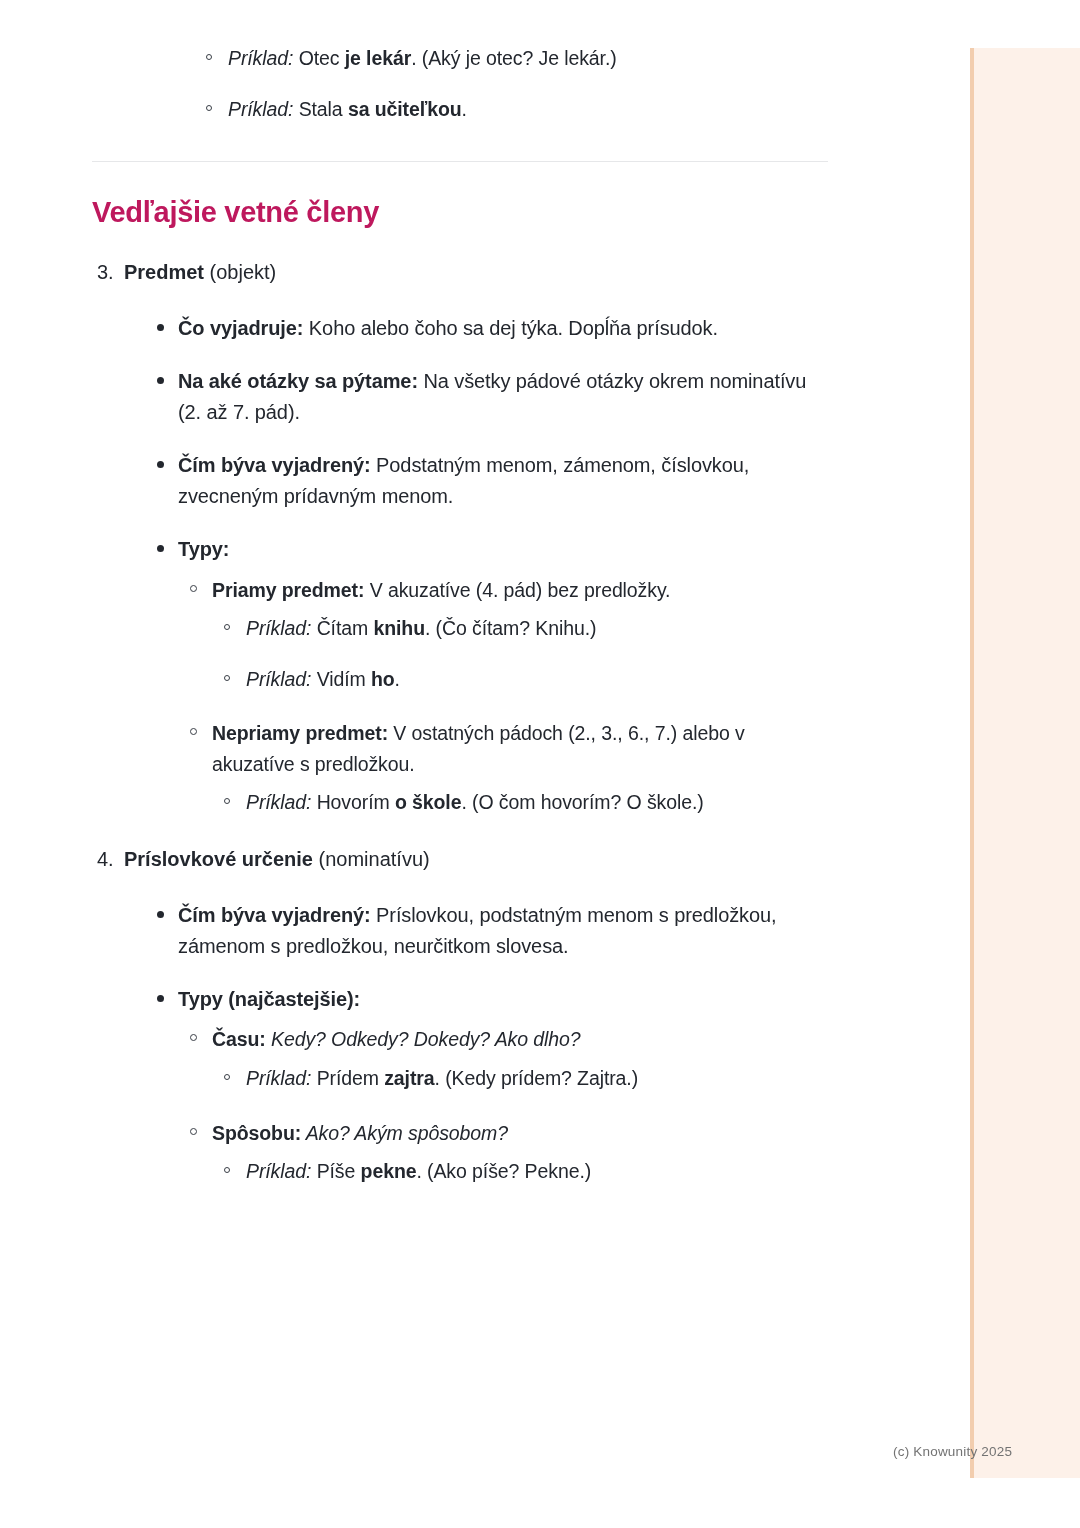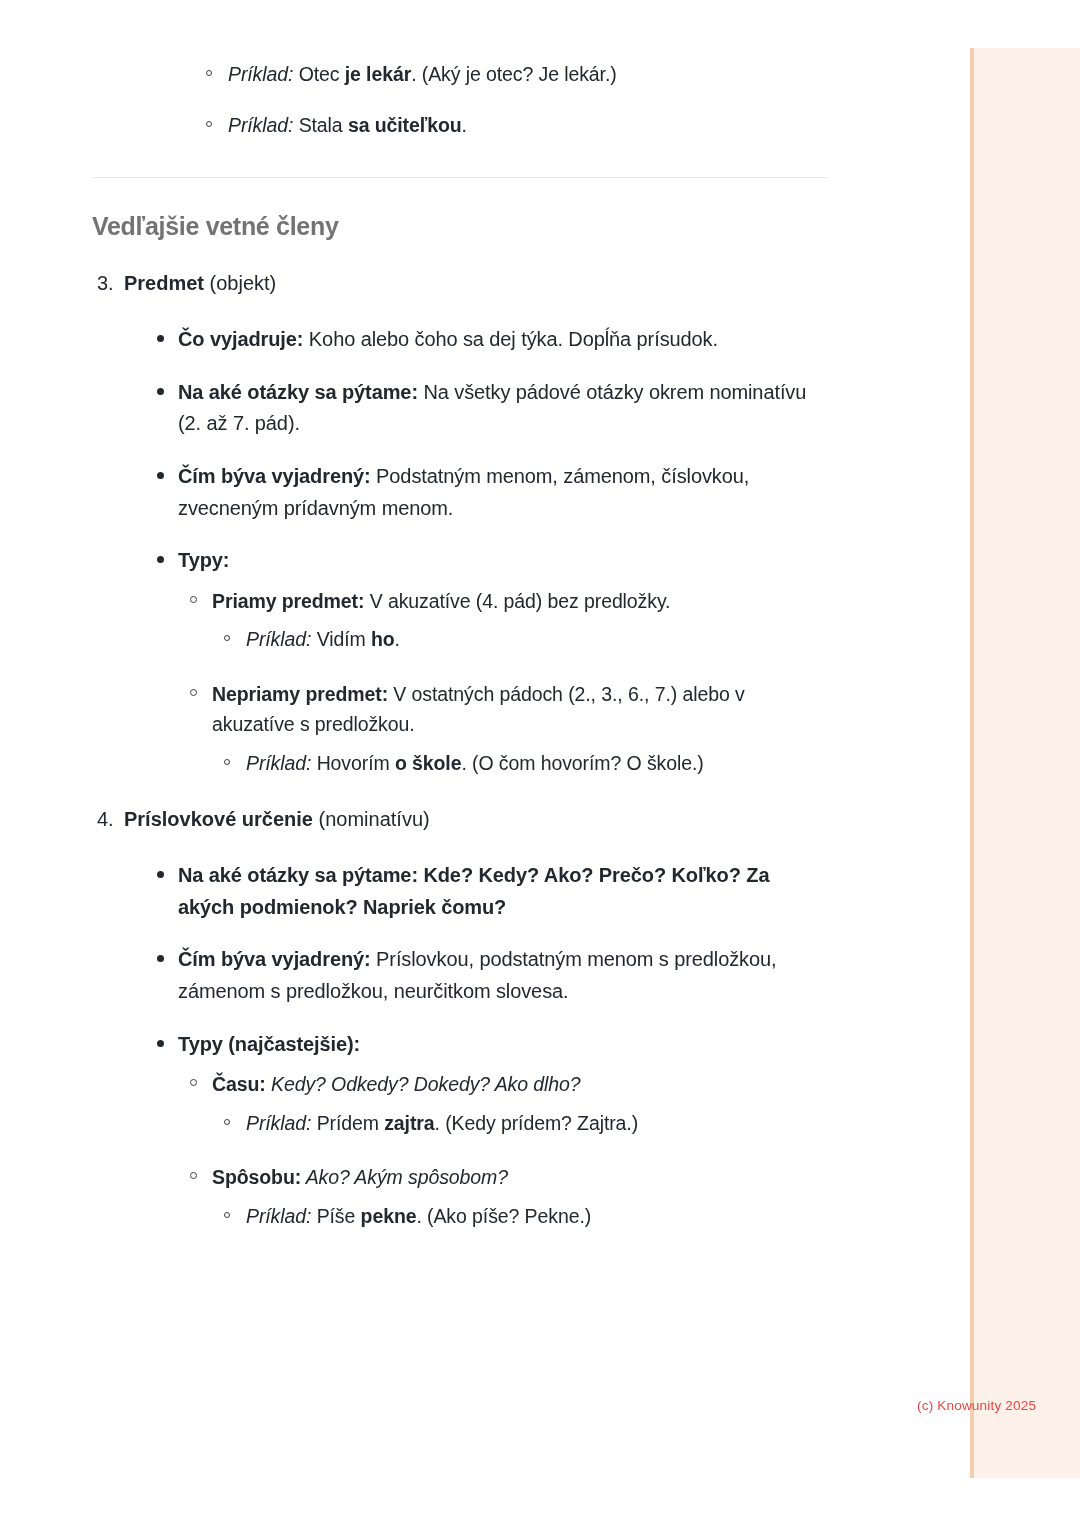--- a/index.html
+++ b/index.html
@@ -28,21 +28,21 @@
     box-sizing: border-box;
   }
 
   
   .page {
     position: absolute;
     top: 0;
     left: 0;
     width: 898px;
     height: 1528px;
-    padding: 60px 90px 0 92px;
+    padding: 44px 90px 0 92px;
     box-sizing: border-box;
   }
 
   
   ul, ol {
     margin: 0;
     padding: 0;
     list-style: none;
   }
 
@@ -82,22 +82,22 @@
   
   .divider {
     margin: 37px 0 0 0;
     height: 1px;
     background: #e6e7e9;
     width: 736px;
   }
 
   
   .section-heading {
-    color: #737373;
-    font-size: 25px;
+    color: #be185d;
+    font-size: 29px;
     font-weight: bold;
     letter-spacing: -0.3px;
     margin: 33px 0 0 0;
     line-height: 1.2;
   }
 
   
   .num-list { margin-top: 27px; }
   .num-item {
     padding-left: 32px;
@@ -162,26 +162,25 @@
   
   .typ-group + .typ-group { margin-top: 24px; }
 
   b, strong { font-weight: bold; }
   i, em { font-style: italic; }
 
   
   .watermark {
     position: absolute;
     left: 893px;
-    top: 1398px;
+    top: 1444px;
     font-size: 13.5px;
-    color: #ef4444;
+    color: #737373;
     letter-spacing: 0.2px;
     white-space: nowrap;
-    margin-left: 24px;
   }
 </style>
 </head>
 <body>
 
 <div class="side-strip"></div>
 
 <div class="page">
 
   <ul class="ex-list top-examples">
@@ -213,20 +212,23 @@
           <b>Čím býva vyjadrený:</b><span> Podstatným menom, zámenom, číslovkou, zvecneným prídavným menom.</span>
         </li>
         <li class="disc-item">
           <b>Typy:</b>
 
           <ul class="circ-list">
             <li class="circ-item typ-group">
               <b>Priamy predmet:</b><span> V akuzatíve (4. pád) bez predložky.</span>
               <ul class="ex-list">
                 <li class="ex-item">
+                  <i>Príklad:</i><span> Čítam </span><b>knihu</b><span>. (Čo čítam? Knihu.)</span>
+                </li>
+                <li class="ex-item">
                   <i>Príklad:</i><span> Vidím </span><b>ho</b><span>.</span>
                 </li>
               </ul>
             </li>
 
             <li class="circ-item typ-group">
               <b>Nepriamy predmet:</b><span> V ostatných pádoch (2., 3., 6., 7.) alebo v akuzatíve s predložkou.</span>
               <ul class="ex-list">
                 <li class="ex-item">
                   <i>Príklad:</i><span> Hovorím </span><b>o škole</b><span>. (O čom hovorím? O škole.)</span>
@@ -237,23 +239,20 @@
         </li>
       </ul>
     </li>
 
     <li class="num-item">
       <span class="num-marker">4.</span>
       <b>Príslovkové určenie</b><span> (nominatívu)</span>
 
       <ul class="disc-list">
         <li class="disc-item">
-          <b>Na aké otázky sa pýtame: Kde? Kedy? Ako? Prečo? Koľko? Za akých podmienok? Napriek čomu?</b>
-        </li>
-        <li class="disc-item">
           <b>Čím býva vyjadrený:</b><span> Príslovkou, podstatným menom s predložkou, zámenom s predložkou, neurčitkom slovesa.</span>
         </li>
         <li class="disc-item">
           <b>Typy (najčastejšie):</b>
 
           <ul class="circ-list">
 
             <li class="circ-item typ-group">
               <b>Času:</b><i> Kedy? Odkedy? Dokedy? Ako dlho?</i>
               <ul class="ex-list">

